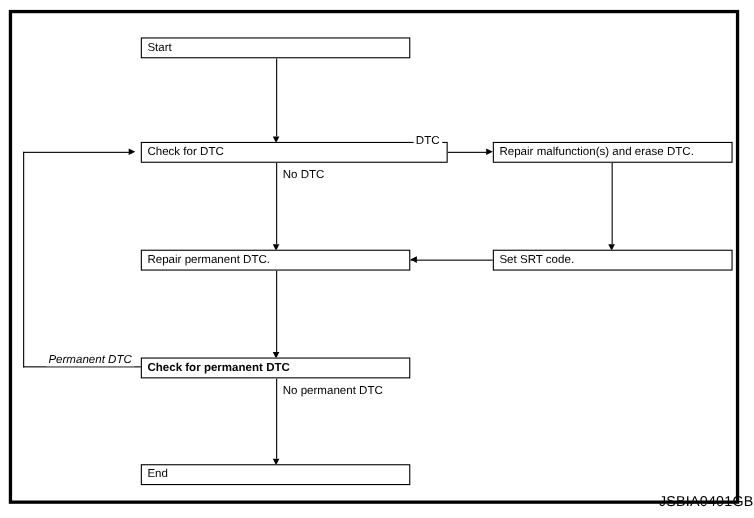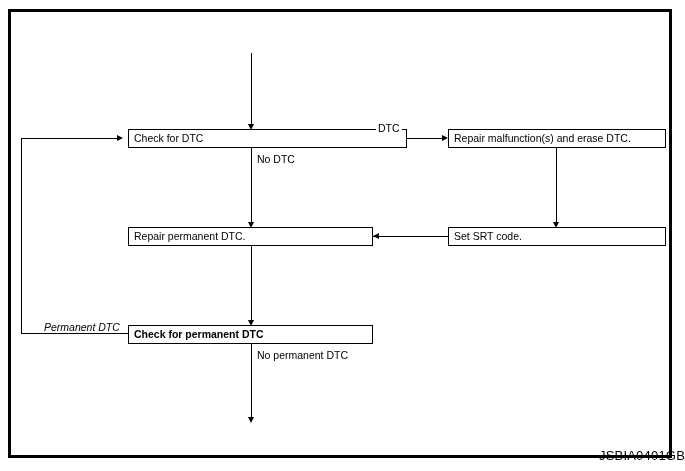--- a/index.html
+++ b/index.html
@@ -125,31 +125,33 @@
     <div class="arrow-down" style="left:236.5px; top:308px;"></div>
 
     <div class="vline" style="left:240px; top:332px; height:73px;"></div>
     <div class="arrow-down" style="left:236.5px; top:405px;"></div>
 
     <div class="hline" style="left:10px; top:321px; width:108px;"></div>
     <div class="vline" style="left:10px; top:126px; height:196px;"></div>
     <div class="hline" style="left:10px; top:126px; width:97px;"></div>
     <div class="arrow-right" style="left:106px; top:122.5px;"></div>
 
+    <div class="box" style="left:117px; top:22px; width:245px;">Start</div>
 
     <div class="box" style="left:117px; top:117px; width:279px;">Check for DTC</div>
 
     <div class="box" style="left:437px; top:117px; width:218px;">Repair malfunction(s) and erase DTC.</div>
 
     <div class="box" style="left:117px; top:215px; width:245px;">Repair permanent DTC.</div>
 
     <div class="box" style="left:437px; top:215px; width:218px;">Set SRT code.</div>
 
     <div class="box" style="left:117px; top:313px; width:245px;font-weight:bold;">Check for permanent DTC</div>
 
+    <div class="box" style="left:117px; top:410px; width:245px;">End</div>
 
     <div class="label" style="left:365px; top:110px;">DTC</div>
 
     <div class="label" style="left:244px; top:141px;">No DTC</div>
 
     <div class="label" style="left:31px; top:309px;font-style:italic;">Permanent DTC</div>
 
     <div class="label" style="left:244px; top:337px;">No permanent DTC</div>
 
     <div class="code-label" style="left:588px; top:436px;">JSBIA0401GB</div>

